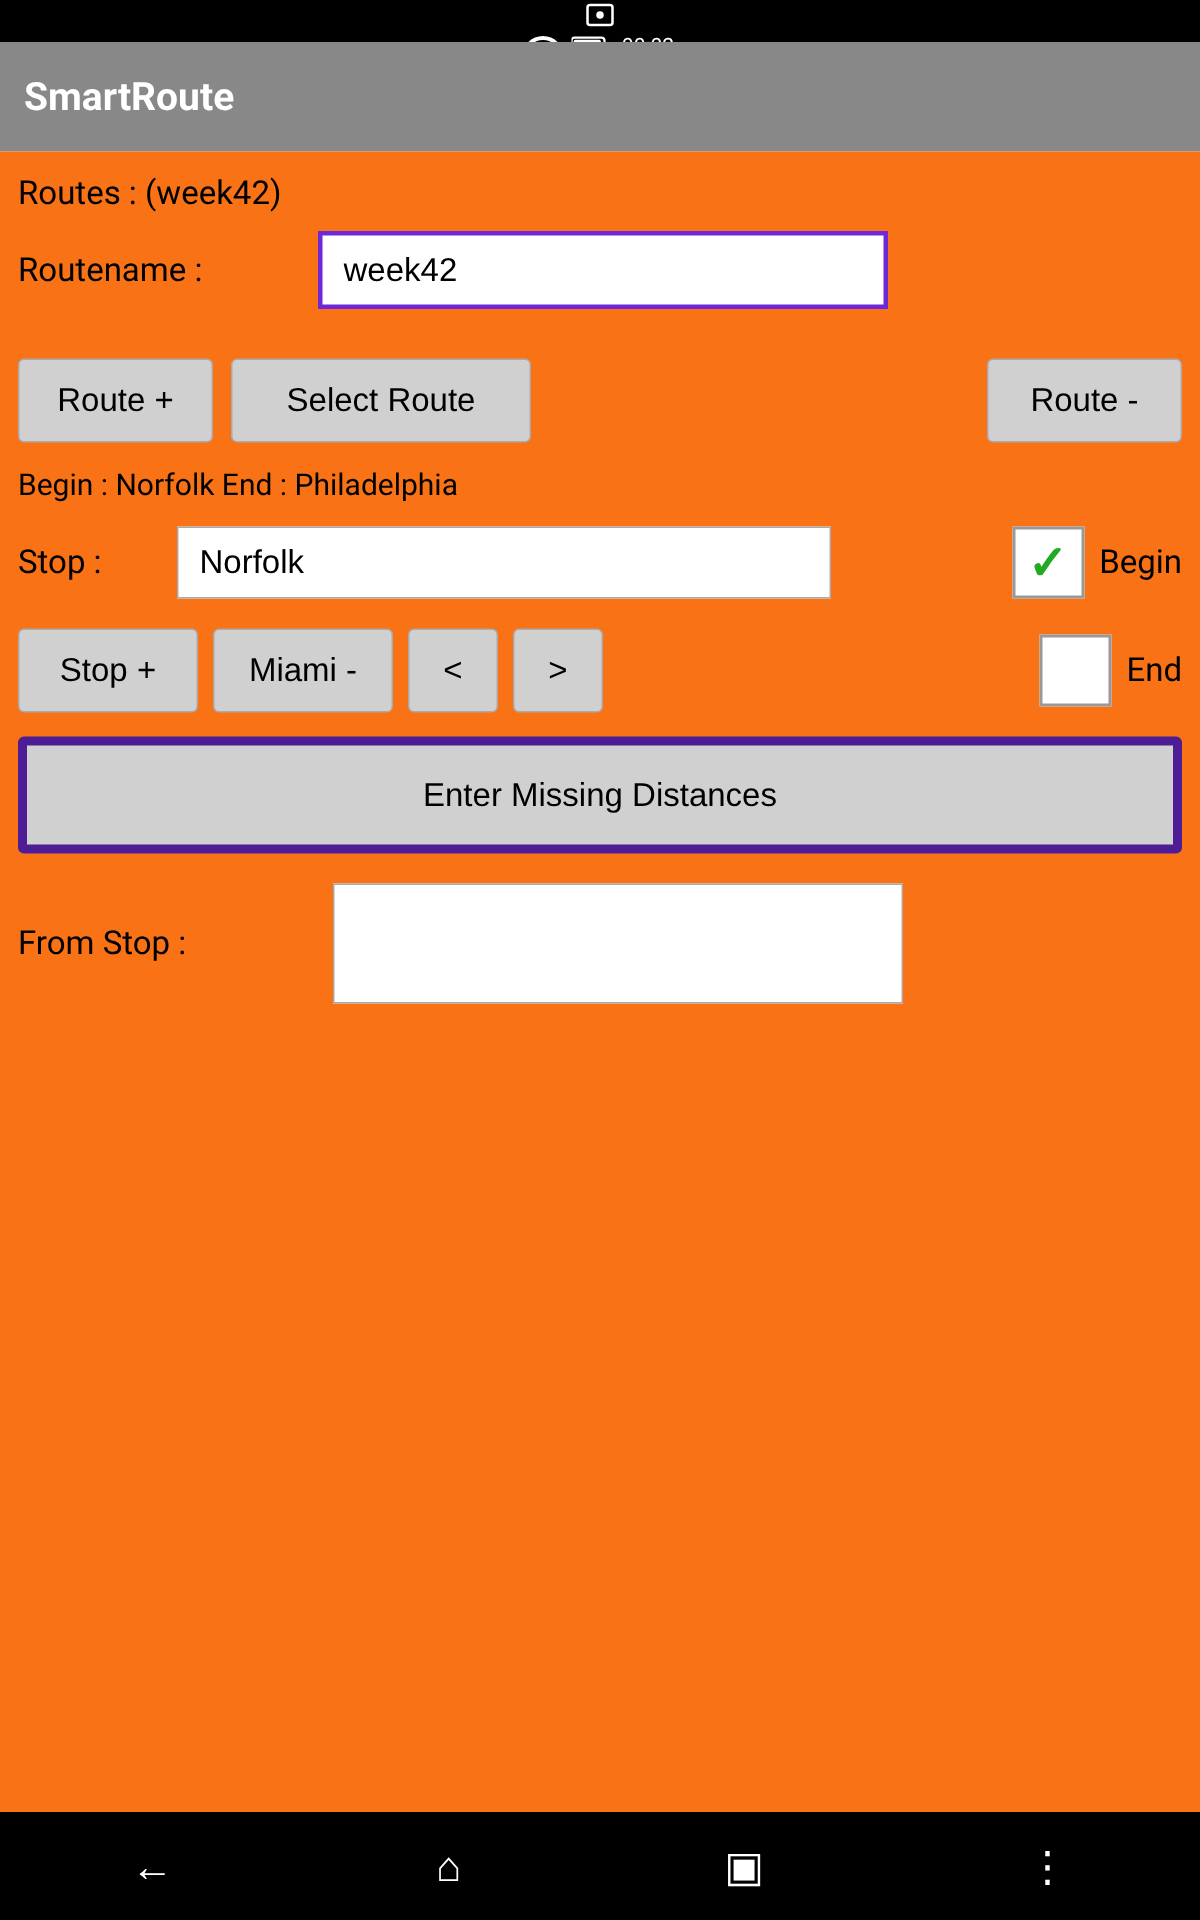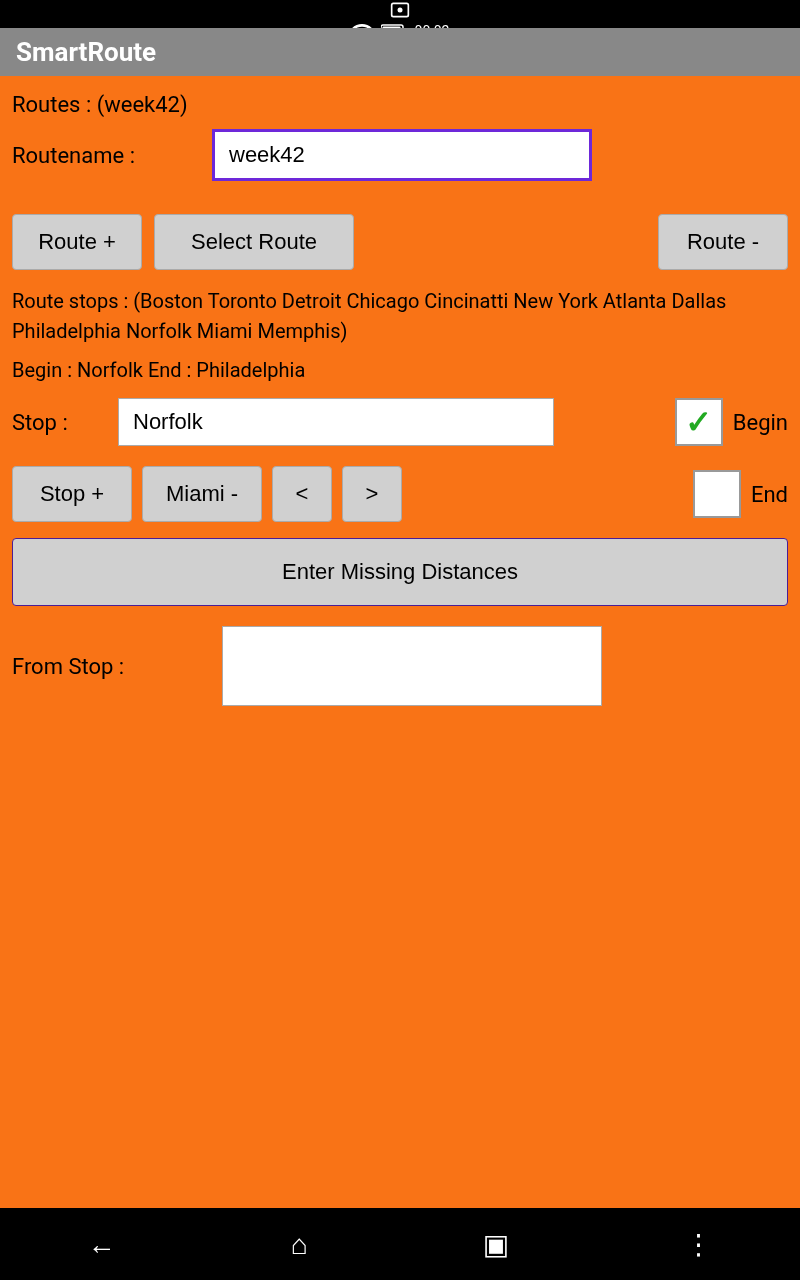--- a/index.html
+++ b/index.html
@@ -31,21 +31,21 @@
     .status-bar-right {
       display: flex;
       align-items: center;
       gap: 8px;
       color: white;
       font-size: 14px;
     }
 
     
     .app-bar {
-      height: 48px;
+      height: 73px;
       background: #888888;
       display: flex;
       align-items: center;
       padding: 0 16px;
       flex-shrink: 0;
     }
     .app-bar-title {
       color: white;
       font-size: 26px;
       font-weight: bold;
@@ -199,21 +199,21 @@
       background: #fff;
       cursor: pointer;
     }
 
     
     .enter-distances-btn {
       width: 100%;
       padding: 20px;
       font-size: 22px;
       background: #d0d0d0;
-      border: 1px solid #4c1d95;
+      border: 6px solid #4c1d95;
       border-radius: 4px;
       cursor: pointer;
       text-align: center;
       margin-bottom: 20px;
       color: #000;
     }
 
     
     .from-to-row {
       display: flex;
@@ -289,21 +289,20 @@
     <span class="field-label">Routename :</span>
     <input class="field-input" type="text" value="week42" style="">
   </div>
 
   <div class="button-row">
     <button class="btn btn-route-plus">Route +</button>
     <button class="btn btn-select-route">Select Route</button>
     <button class="btn btn-route-minus">Route -</button>
   </div>
 
-  <div class="route-stops-text">Route stops : (Boston Toronto Detroit Chicago Cincinatti New York Atlanta Dallas Philadelphia Norfolk Miami Memphis)</div>
   <div class="begin-end-text">Begin : Norfolk End : Philadelphia</div>
 
   <div class="stop-row">
     <span class="stop-label">Stop :</span>
     <input class="stop-input" type="text" value="Norfolk" style="">
     <div class="checkbox-group">
       <div class="checkbox-container checked">
         <span class="checkmark">✓</span>
       </div>
       <span class="checkbox-label">Begin</span>

